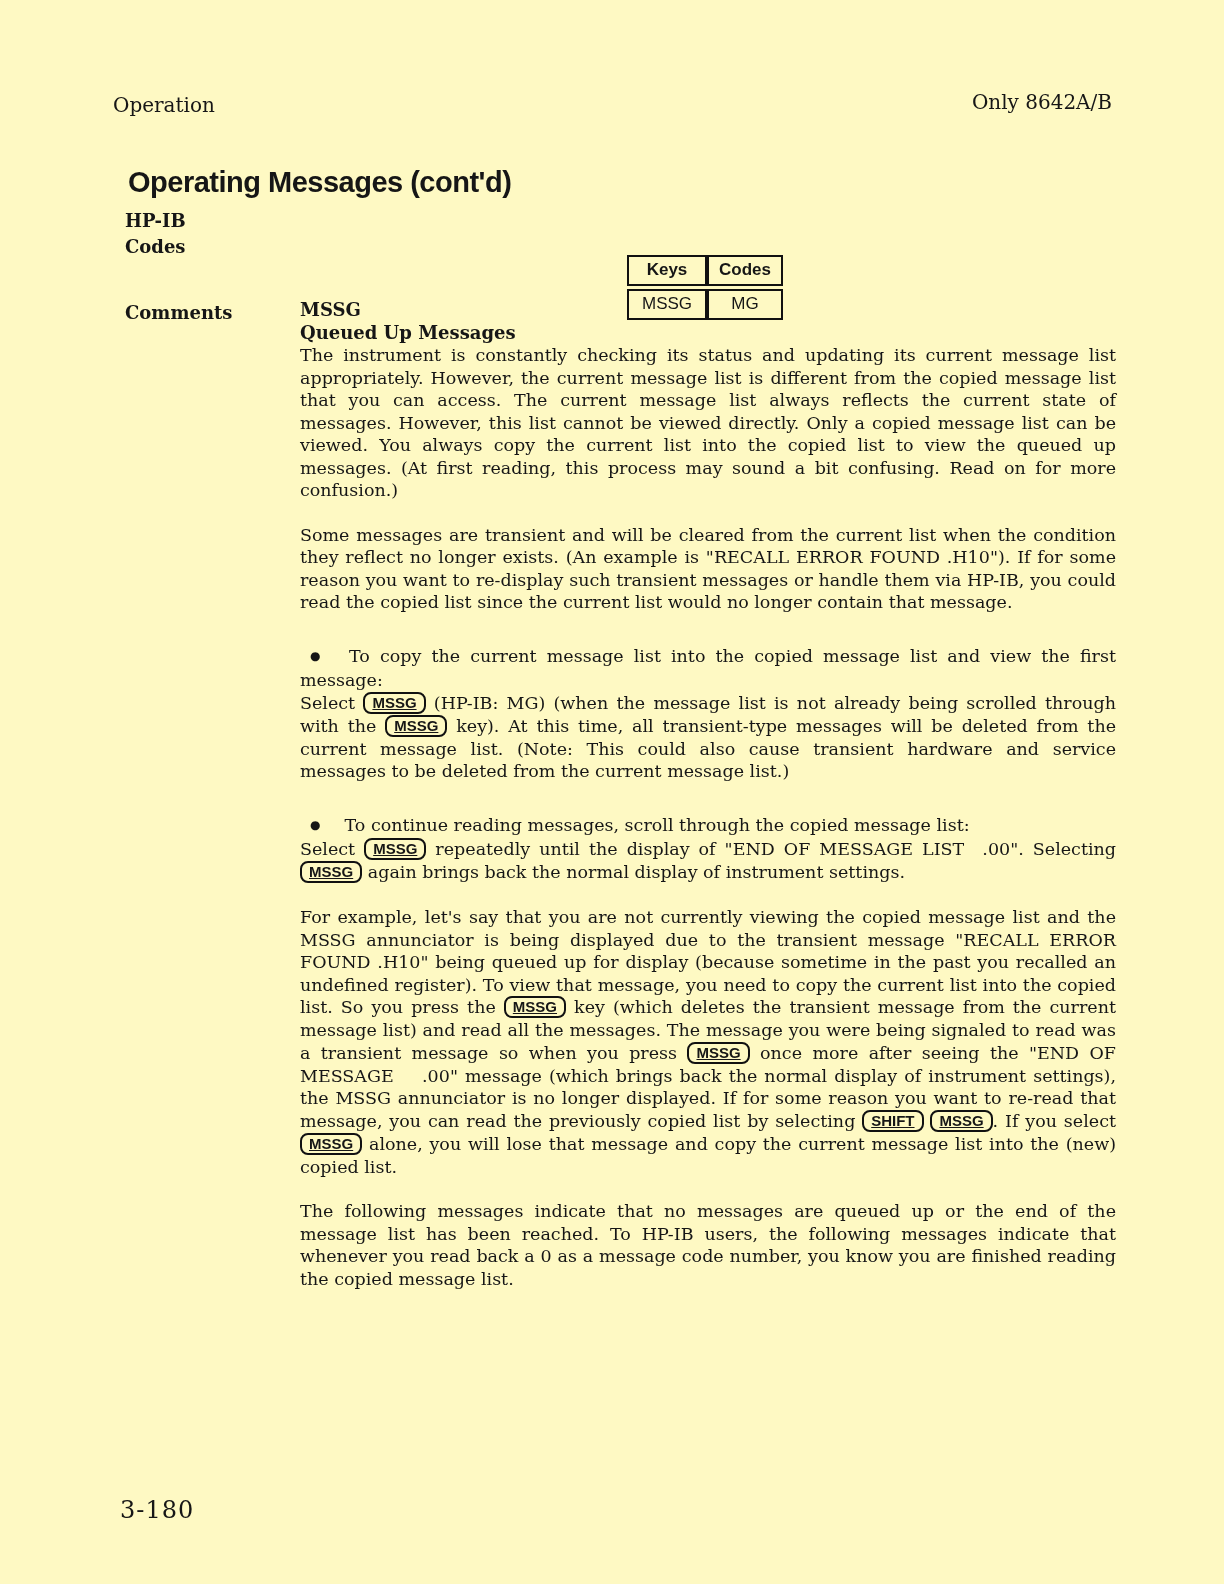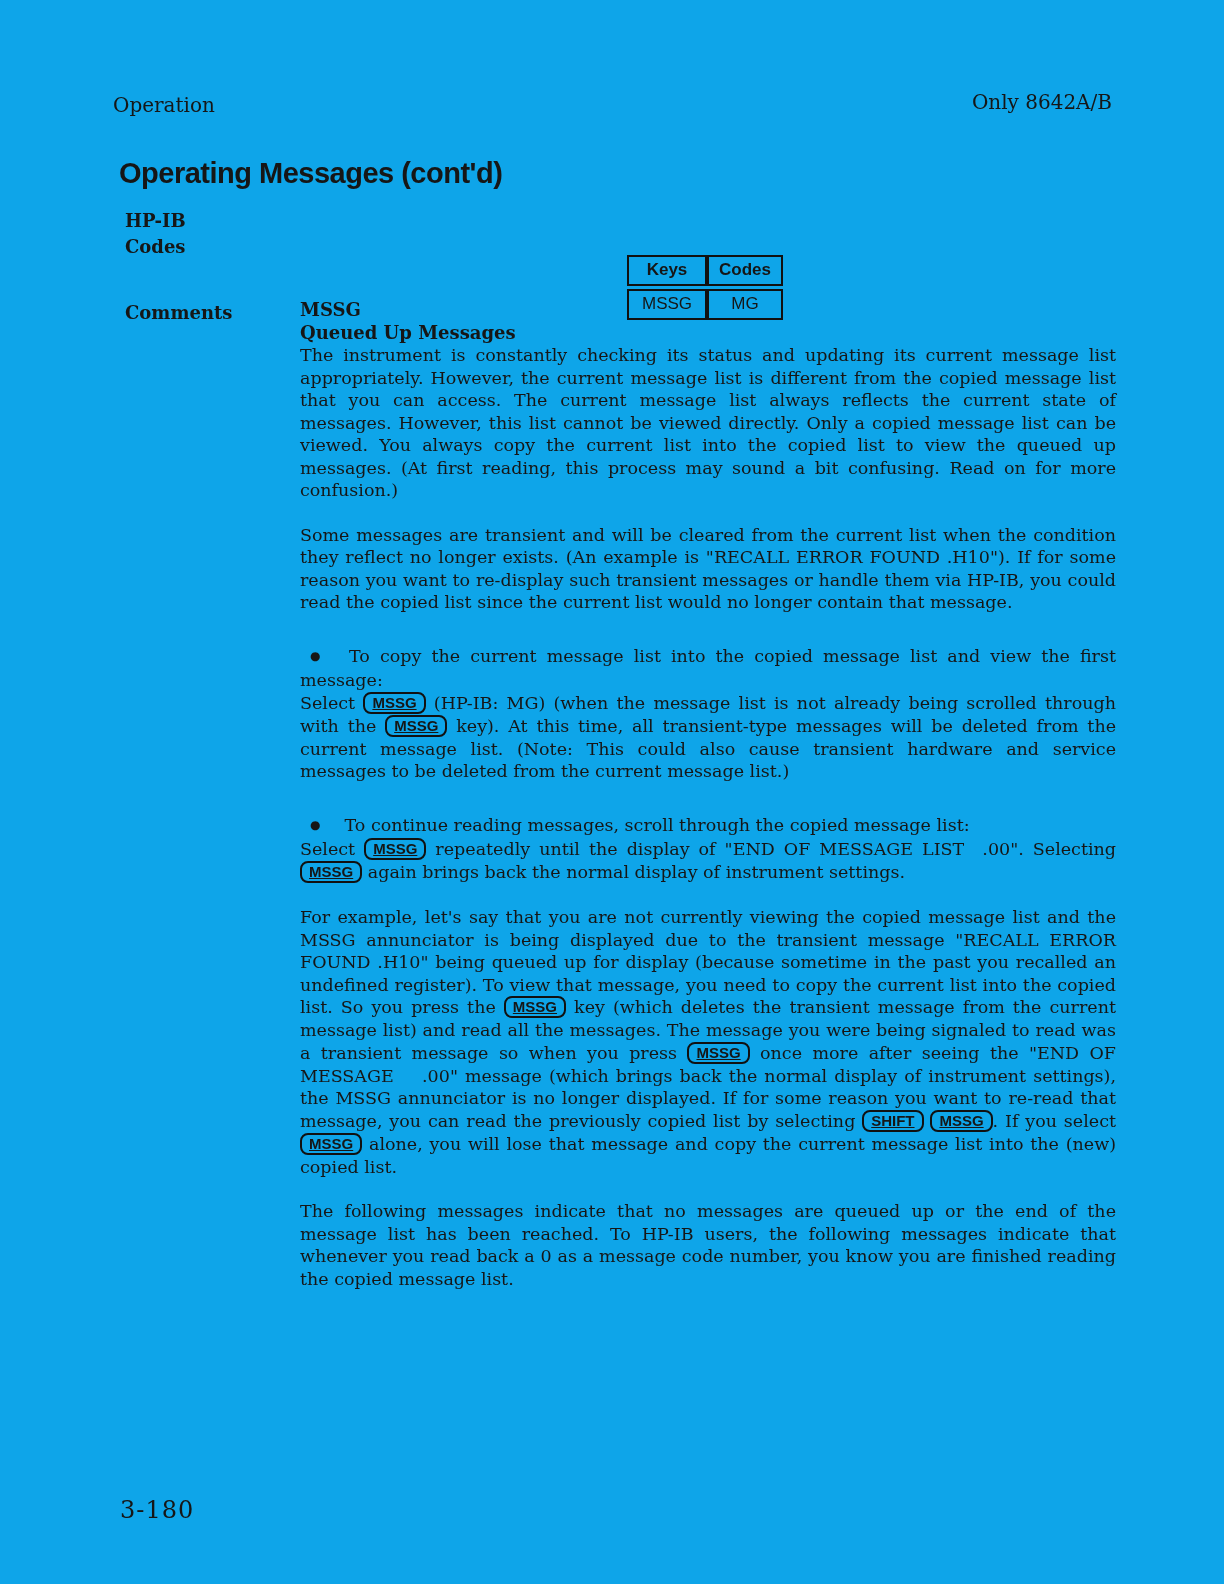--- a/index.html
+++ b/index.html
@@ -1,20 +1,20 @@
 <!DOCTYPE html>
 <html><head>
 <meta charset="utf-8">
 <style>
   html,body{margin:0;padding:0;background:#e8e8e6;}
   .page{
     position:relative;
     width:1224px;height:1584px;
     margin:0 auto;
-    background:#0ea5e9;
+    background:#fef9c3;
     color:#161616;
     font-family:"DejaVu Serif","Liberation Serif",serif;
     overflow:hidden;
   }
   
   .running-head-left{
     position:absolute;left:113px;top:93px;
     font-size:20px;
   }
   .running-head-right{
@@ -86,21 +86,21 @@
   }
 </style>
 </head>
 <body>
 
 <div class="page">
 
   <div class="running-head-left">Operation</div>
   <div class="running-head-right">Only 8642A/B</div>
 
-  <h1 class="page-title" style="margin:7px;">Operating Messages (cont'd)</h1>
+  <h1 class="page-title" style="margin:16px;">Operating Messages (cont'd)</h1>
 
   <div class="side-label lbl-hpib">
     <div>HP-IB</div>
     <div>Codes</div>
   </div>
 
   <table class="codes-table">
     <tbody>
         <tr class="hdr">
       <td class="c1">Keys</td>

